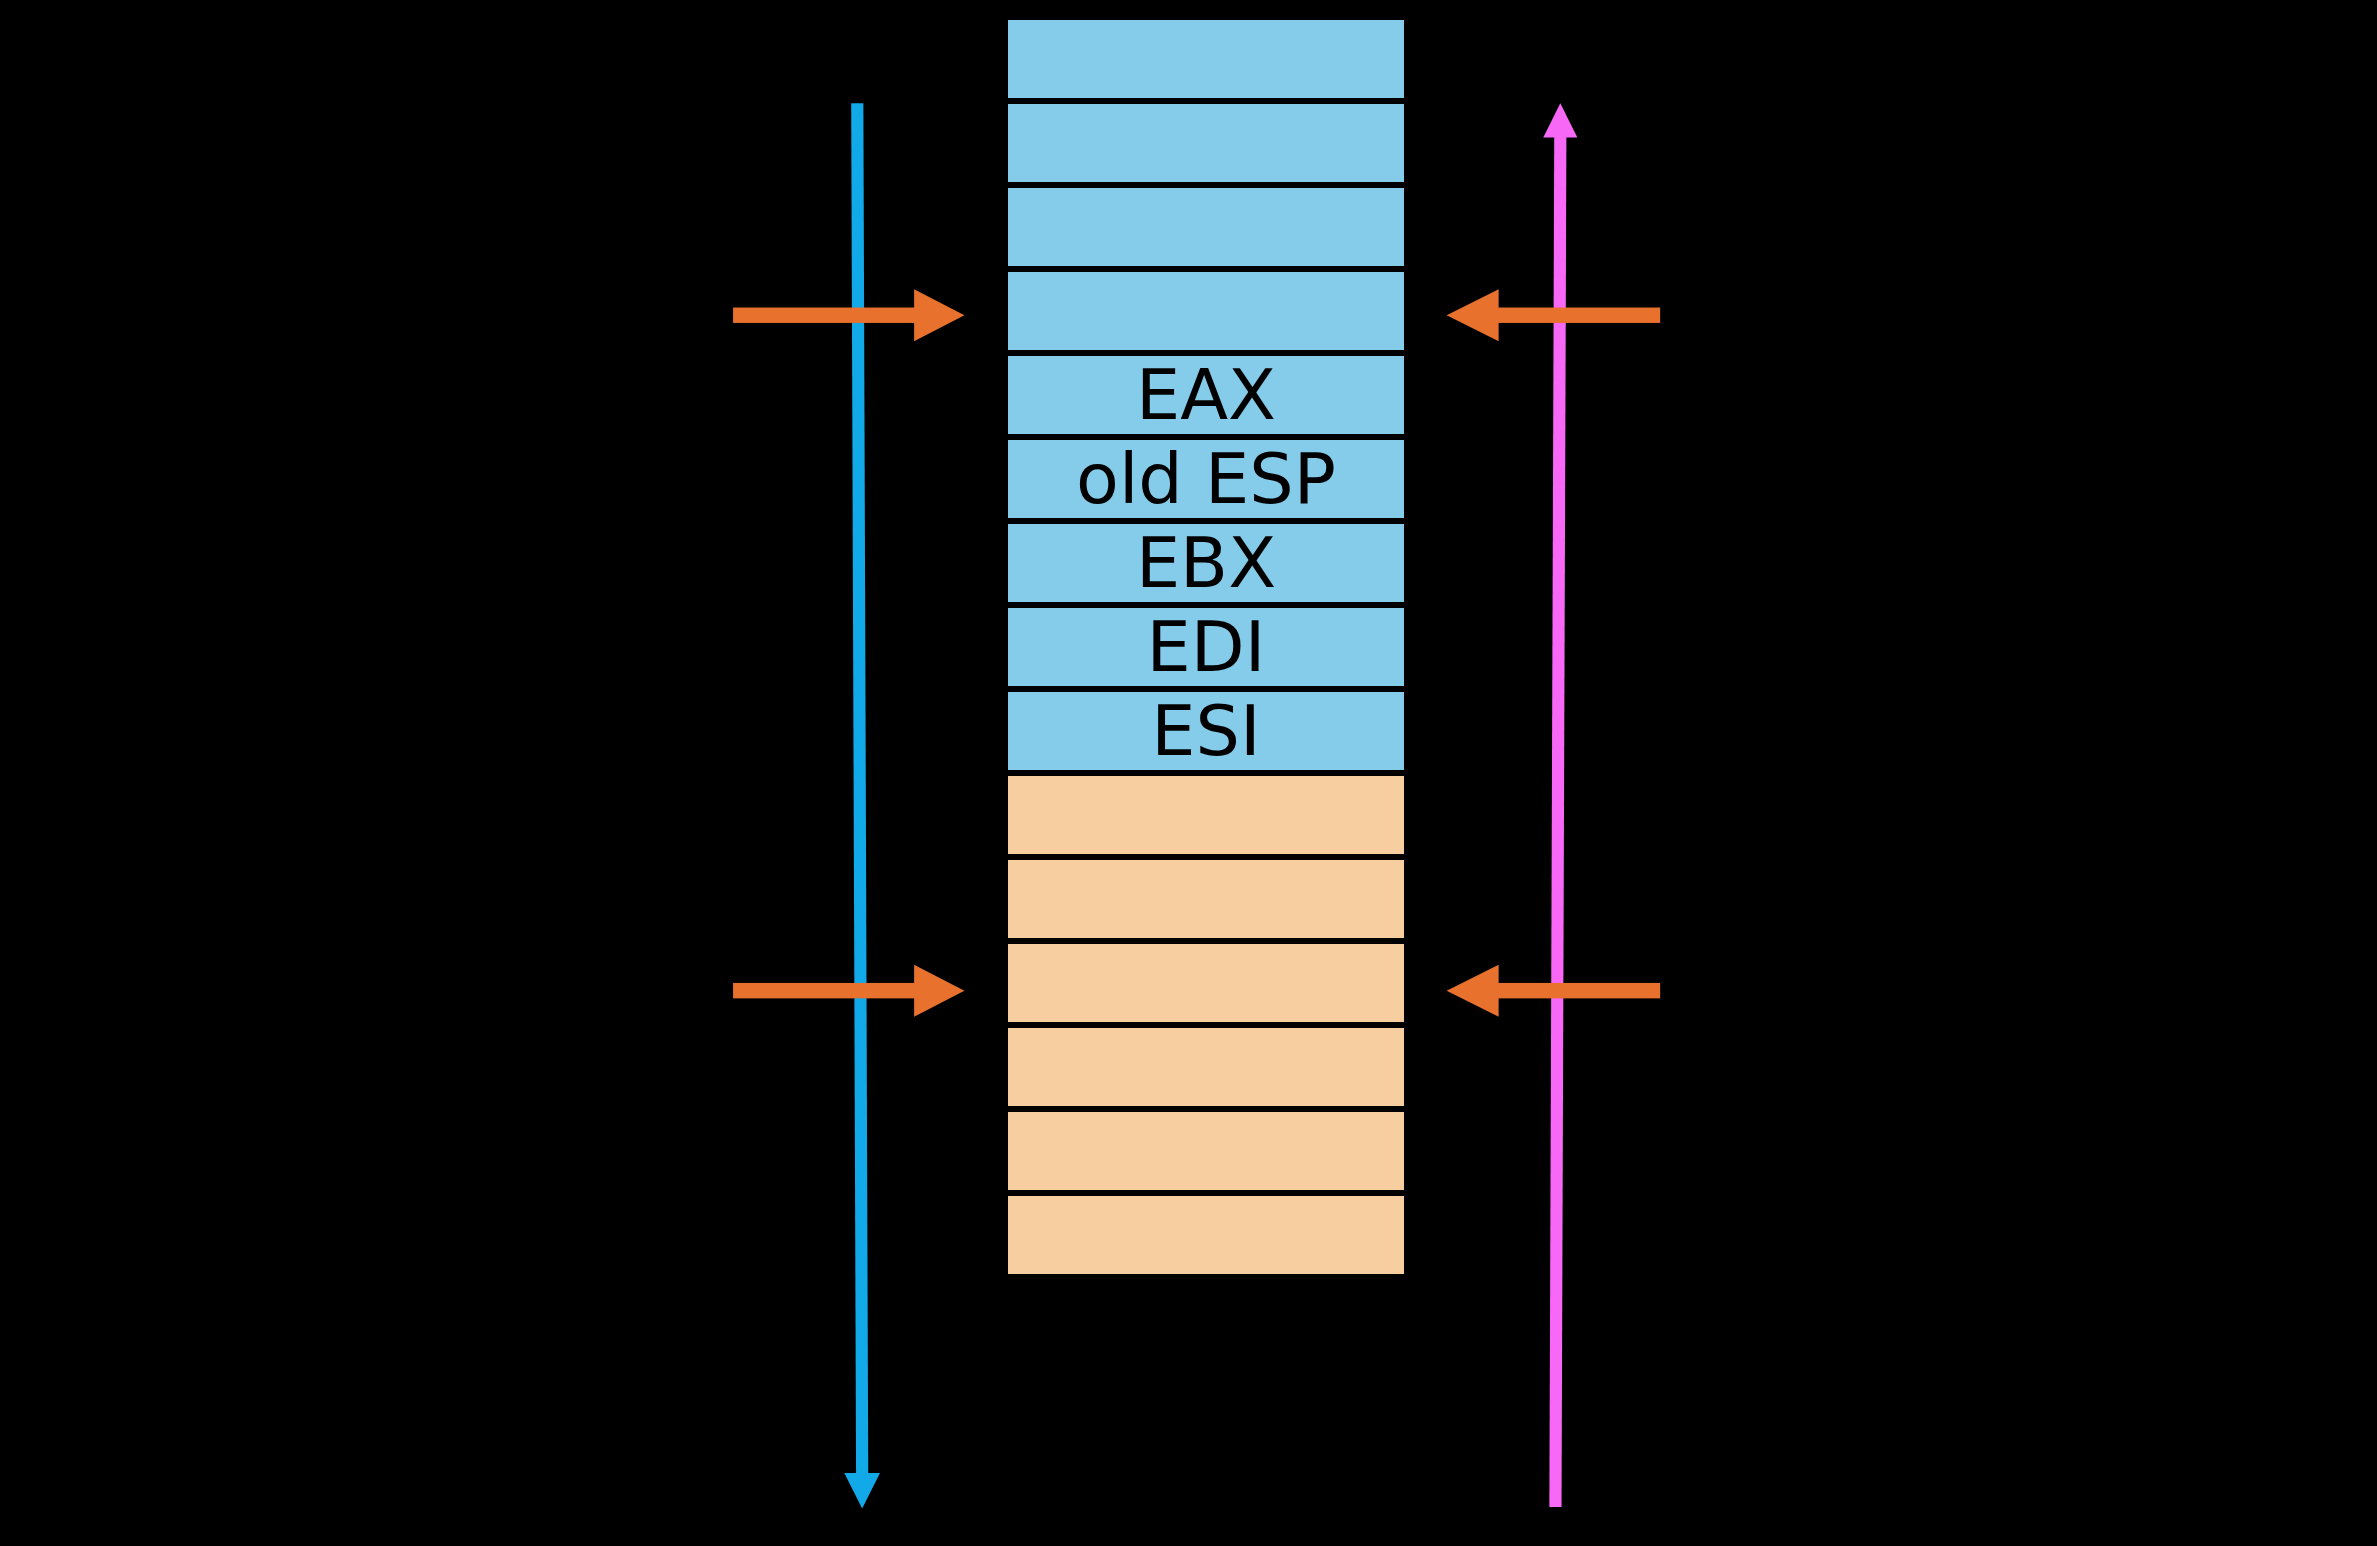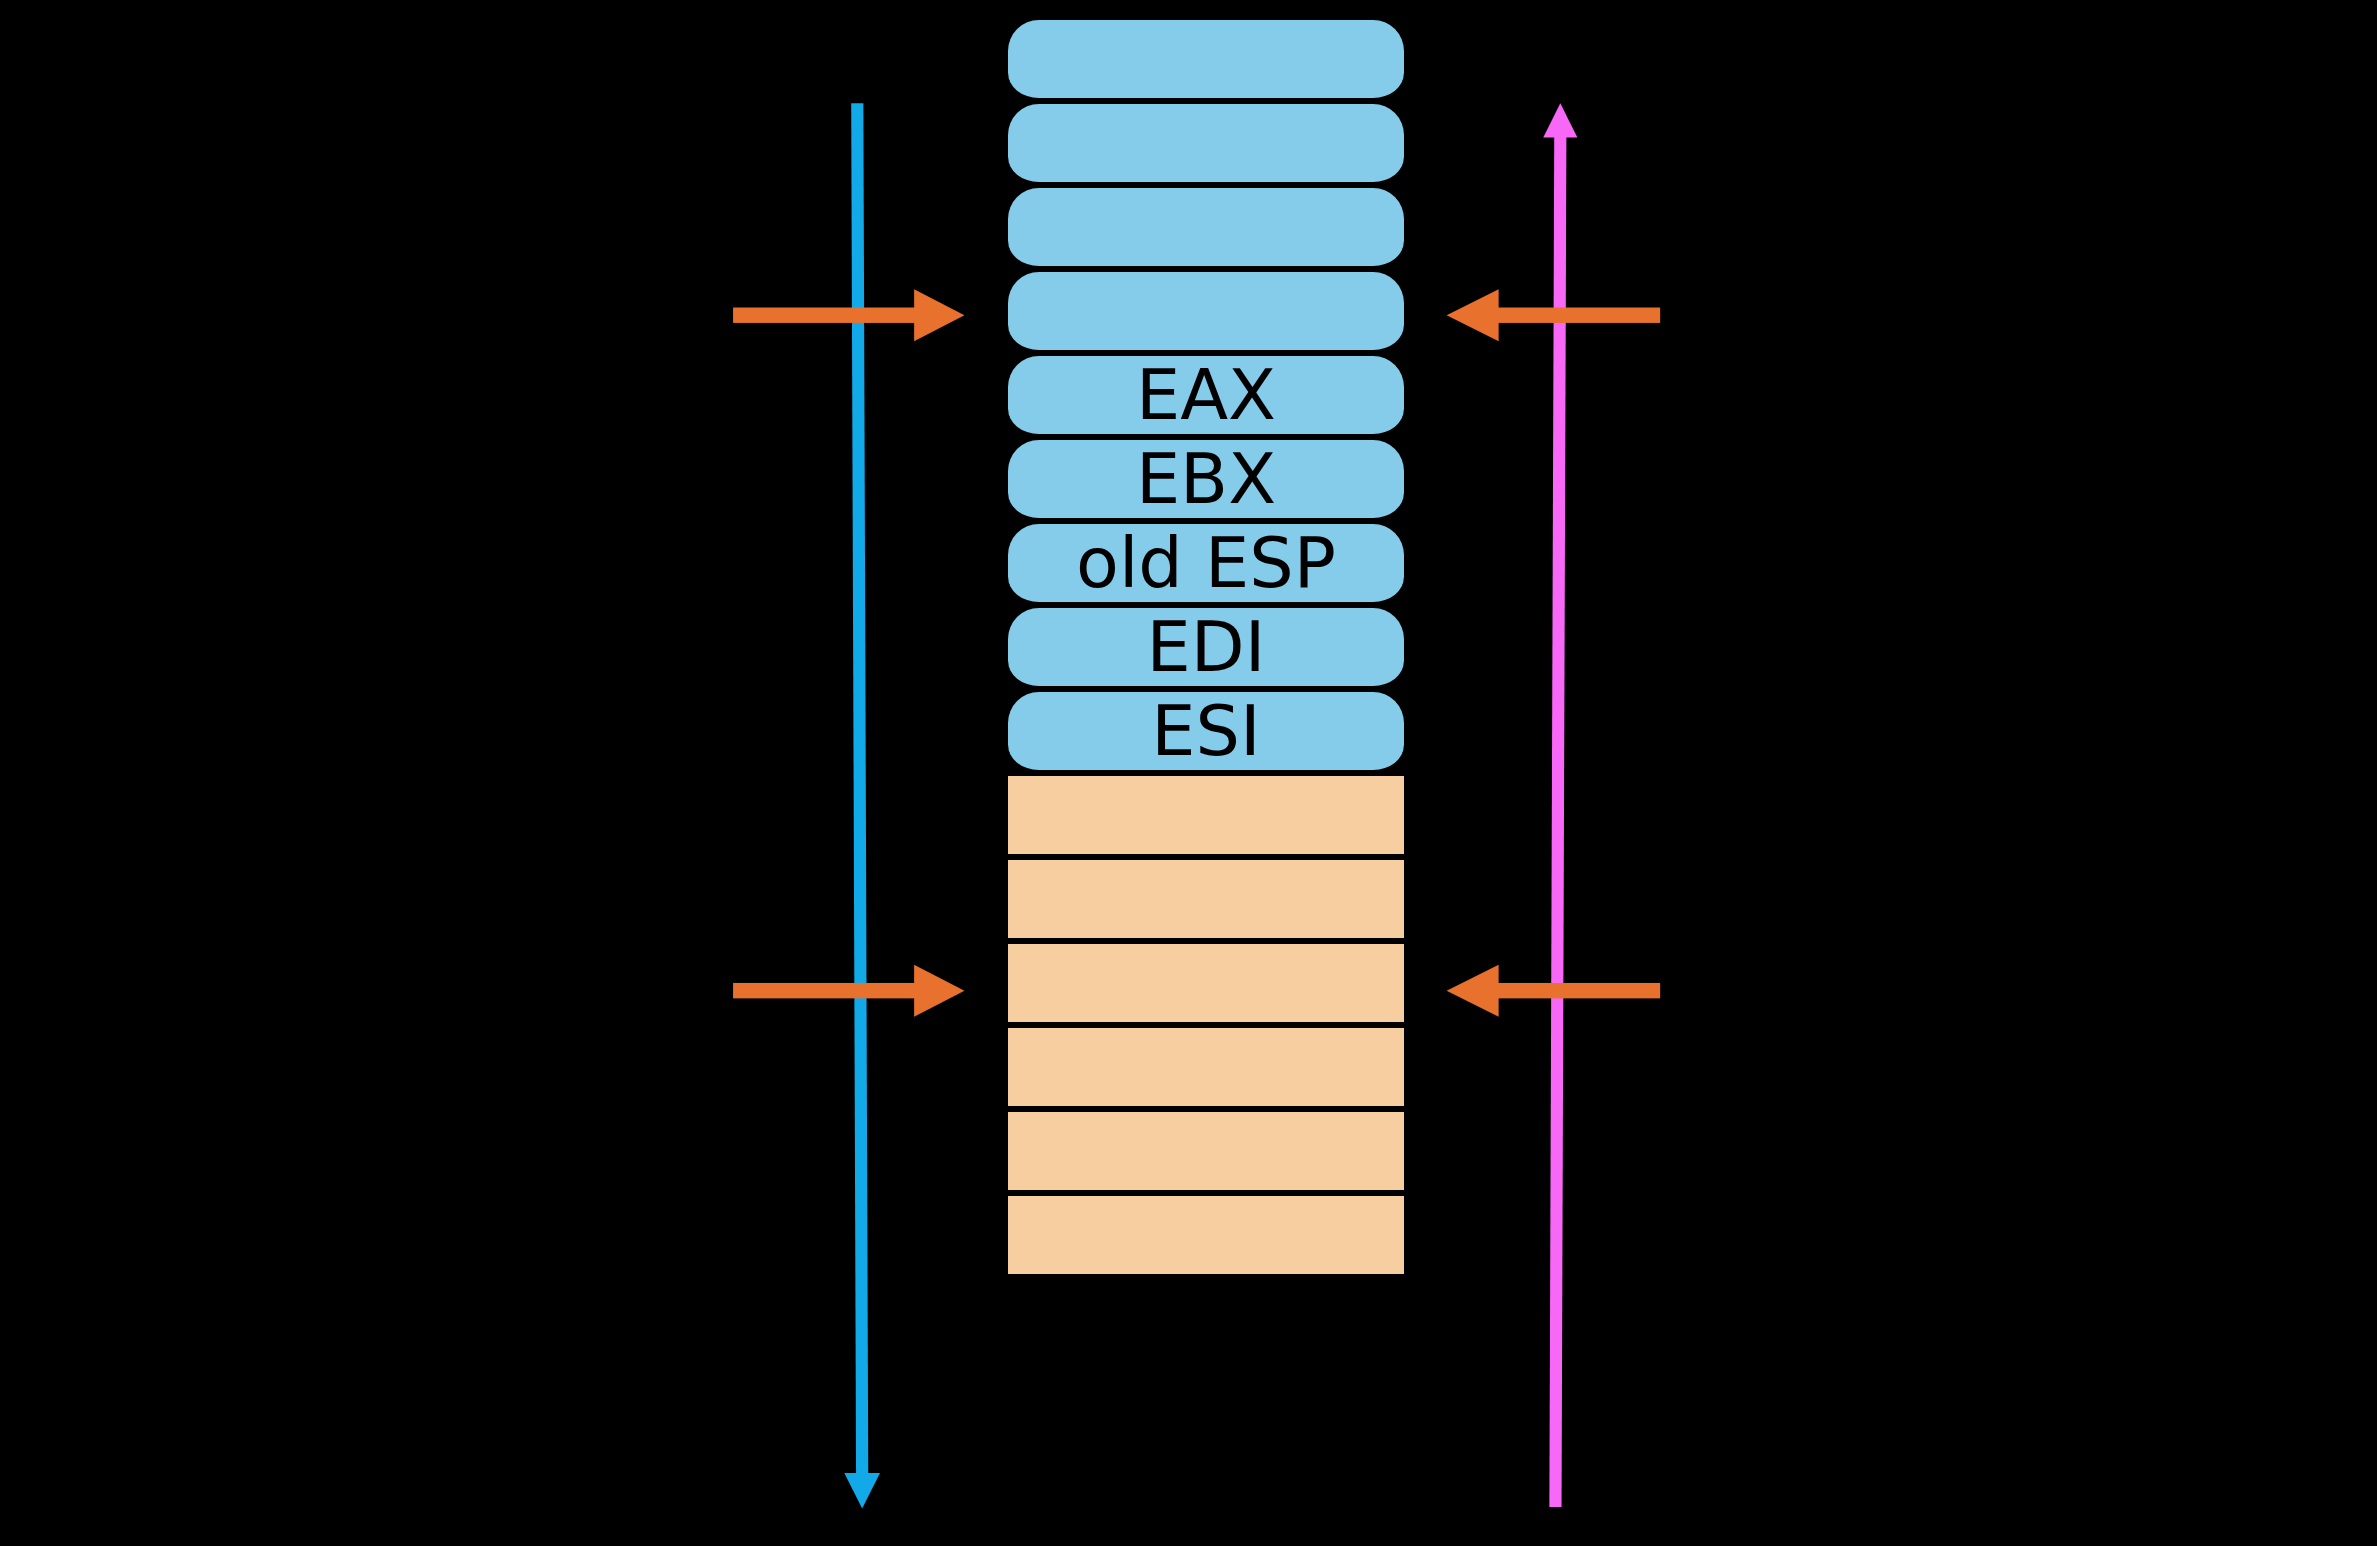--- a/index.html
+++ b/index.html
@@ -26,42 +26,42 @@
     height: 78px;
     border-bottom: 6.5px solid var(--cell-border, #000);
     display: flex;
     align-items: center;
     justify-content: center;
     font-size: 70px;
     line-height: 78px;
     color: var(--label-text, #000);
     white-space: nowrap;
   }
-  .cell-blue { background: var(--cell-blue, #85CBEA); border-radius: 31px; }
+  .cell-blue { background: var(--cell-blue, #85CBEA); }
   .cell-tan  { background: var(--cell-tan,  #F7CE9F); }
   #arrows-overlay {
     position: absolute;
     left: 0;
     top: 0;
     width: 2377px;
     height: 1547px;
     pointer-events: none;
   }
 </style>
 </head>
 <body>
 
 <div id="stack">
     <div class="cell cell-blue"></div>
     <div class="cell cell-blue"></div>
     <div class="cell cell-blue"></div>
     <div class="cell cell-blue"></div>
     <div class="cell cell-blue">EAX</div>
+    <div class="cell cell-blue">old ESP</div>
     <div class="cell cell-blue">EBX</div>
-    <div class="cell cell-blue">old ESP</div>
     <div class="cell cell-blue">EDI</div>
     <div class="cell cell-blue">ESI</div>
     <div class="cell cell-tan"></div>
     <div class="cell cell-tan"></div>
     <div class="cell cell-tan"></div>
     <div class="cell cell-tan"></div>
     <div class="cell cell-tan"></div>
     <div class="cell cell-tan"></div>
   </div>
 

